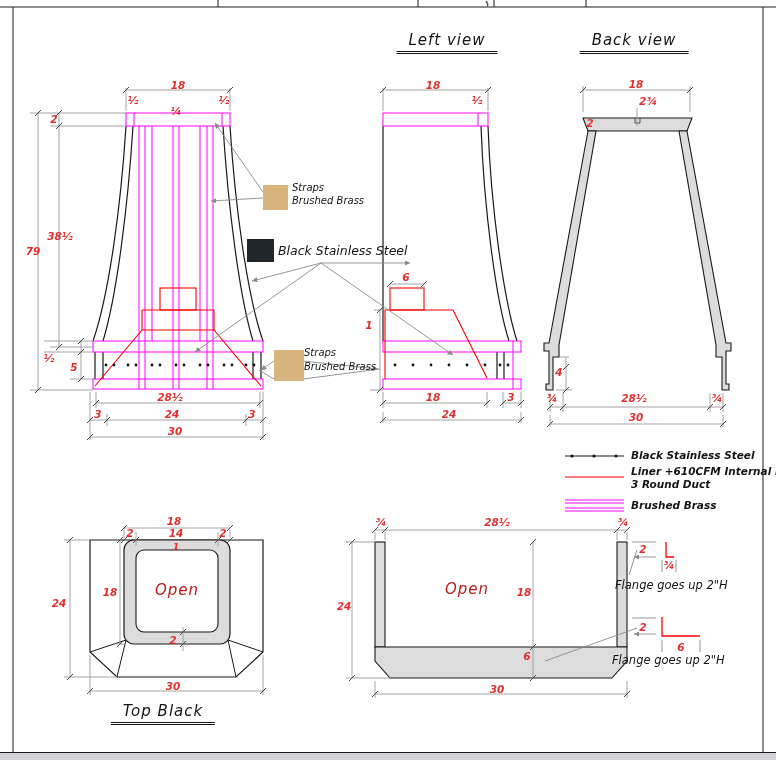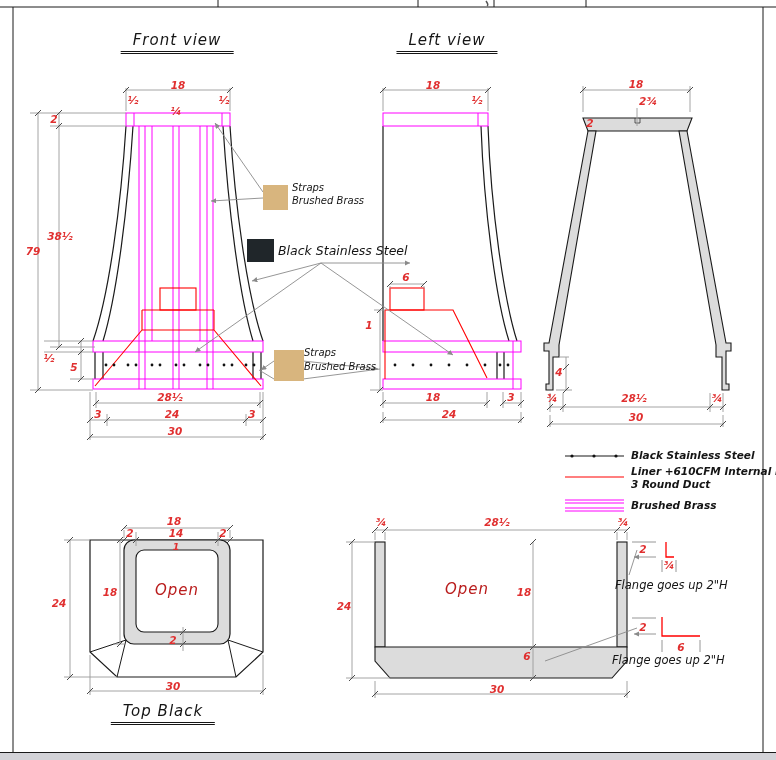--- a/index.html
+++ b/index.html
@@ -219,22 +219,22 @@
              M372,533 L378,527 M382,533 L388,527 M614,533 L620,527 M624,533 L630,527
              M349,545 L355,539 M349,681 L355,675 M530,545 L536,539 M530,650 L536,644
              M530,681 L536,675 M372,697 L378,691 M624,697 L630,691"></path>
   </g>
 </svg>
 
 <div class="swatch" style="left:263px;top:185px;width:25px;height:25px;background:#d8b57e;"></div>
 <div class="swatch" style="left:247px;top:239px;width:27px;height:23px;background:#20262a;"></div>
 <div class="swatch" style="left:274px;top:350px;width:30px;height:31px;background:#d8b57e;"></div>
 
-<div class="lbl vtitle" style="left:177px;top:31px;">Front view</div>
 <div class="lbl vtitle" style="left:447px;top:31px;text-align:center;">Left view</div>
+<div class="lbl vtitle" style="left:634px;top:31px;">Back view</div>
 <div class="lbl vtitle" style="left:163px;top:702px;">Top Black</div>
 
 <span class="lbl ctr dim" style="left:178px;top:85px">18</span>
 <span class="lbl ctr dim" style="left:133px;top:100px">½</span>
 <span class="lbl ctr dim" style="left:224px;top:100px">½</span>
 <span class="lbl ctr dim" style="left:176px;top:111px">¼</span>
 <span class="lbl ctr dim" style="left:54px;top:119px">2</span>
 <span class="lbl ctr dim" style="left:60px;top:236px">38½</span>
 <span class="lbl ctr dim" style="left:33px;top:251px">79</span>
 <span class="lbl ctr dim" style="left:49px;top:358px">½</span>

